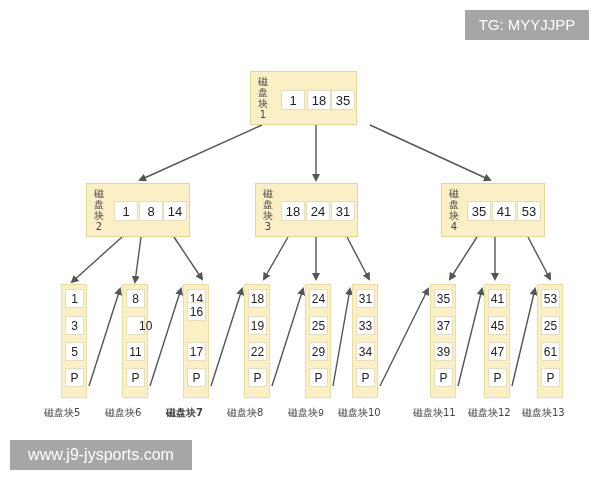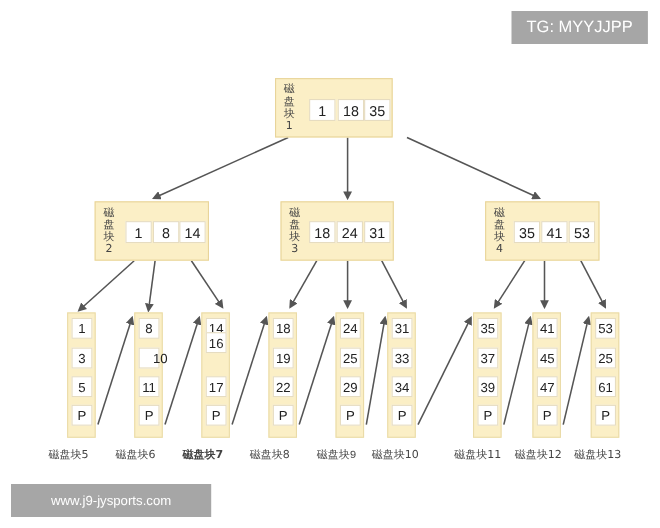--- a/index.html
+++ b/index.html
@@ -172,13 +172,13 @@
 
 <div class="leaf" style="left:537px; top:284px;">
   <div class="cell" style="top:4px;">53</div>
   <div class="cell" style="top:31px;">25</div>
   <div class="cell" style="top:57px;">61</div>
   <div class="cell" style="top:83px;">P</div>
 </div>
 <div class="leaf-label" style="left:522px; top:406px;">磁盘块13</div>
 
 <div class="badge" style="left:465px; top:10px; width:124px; height:30px; line-height:30px; text-align:center;">TG: MYYJJPP</div>
-<div class="badge" style="left:10px; top:440px; width:182px; height:30px; line-height:30px; text-align:center; font-size:12px;">www.j9-jysports.com</div>
+<div class="badge" style="left:10px; top:440px; width:182px; height:30px; line-height:30px; text-align:center; font-size:16px;">www.j9-jysports.com</div>
 
 </body></html>

